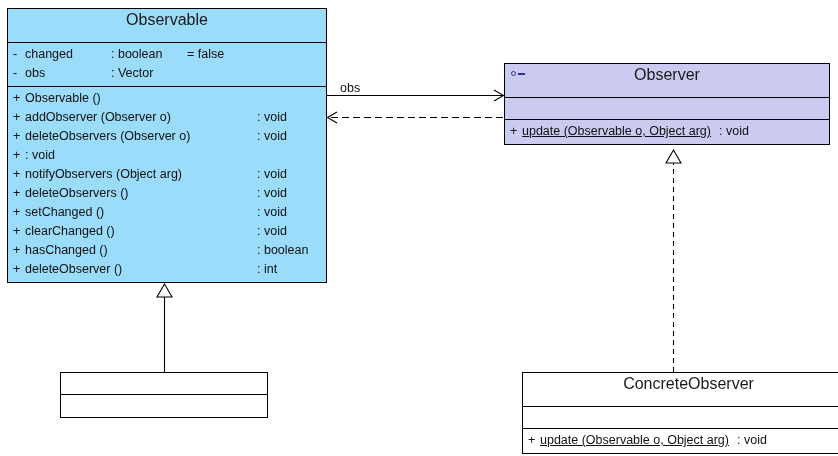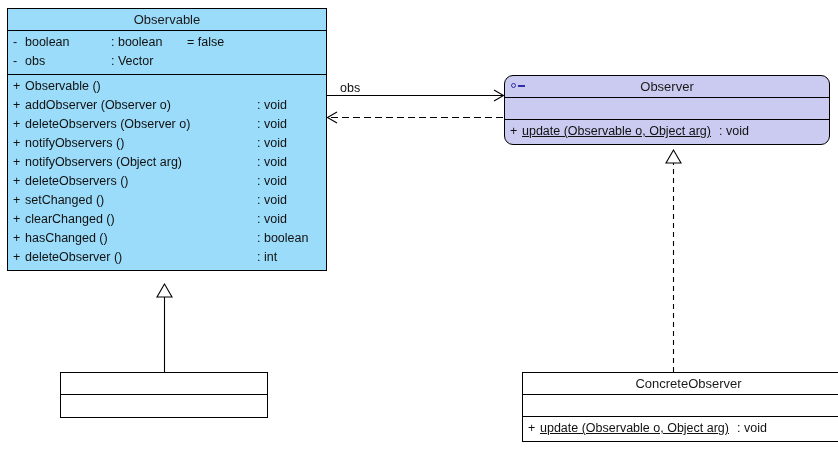--- a/index.html
+++ b/index.html
@@ -25,24 +25,24 @@
     border: 1px solid #000000;
     background: #ffffff;
   }
   .uml-class.filled-blue   { background: #9BDCFA; }
   .uml-class.filled-purple { background: #CBCBF2; }
 
   .class-title {
     position: relative;
     box-sizing: border-box;
     text-align: center;
-    font-size: 13px;
+    font-size: 16px;
     color: #1a1a1a;
     line-height: 21px;
-    height: 22px;
+    height: 34px;
     border-bottom: 1px solid #000000;
     white-space: nowrap;
   }
   .compartment {
     box-sizing: border-box;
     border-bottom: 1px solid #000000;
     padding: 2px 0 3px 0;
   }
   .compartment.last { border-bottom: none; }
   .compartment.empty-row {
@@ -119,21 +119,21 @@
 
 <div id="canvas">
 
   <div class="uml-class filled-blue" style="left:7px; top:8px; width:320px;">
 
     <div class="class-title">Observable</div>
 
     <div class="compartment">
       <div class="member attr-row">
         <span class="m-vis">-</span>
-        <span class="m-name">boolean</span>
+        <span class="m-name">changed</span>
         <span class="m-type">: boolean</span>
         <span class="m-deflt">= false</span>
       </div>
       <div class="member attr-row">
         <span class="m-vis">-</span>
         <span class="m-name">obs</span>
         <span class="m-type">: Vector</span>
         <span class="m-deflt"></span>
       </div>
     </div>
@@ -149,21 +149,20 @@
         <span class="m-name">addObserver (Observer o)</span>
         <span class="m-type">: void</span>
       </div>
       <div class="member op-row">
         <span class="m-vis">+</span>
         <span class="m-name">deleteObservers (Observer o)</span>
         <span class="m-type">: void</span>
       </div>
       <div class="member op-row">
         <span class="m-vis">+</span>
-        <span class="m-name">notifyObservers ()</span>
         <span class="m-type">: void</span>
       </div>
       <div class="member op-row">
         <span class="m-vis">+</span>
         <span class="m-name">notifyObservers (Object arg)</span>
         <span class="m-type">: void</span>
       </div>
       <div class="member op-row">
         <span class="m-vis">+</span>
         <span class="m-name">deleteObservers ()</span>
@@ -185,21 +184,21 @@
         <span class="m-type">: boolean</span>
       </div>
       <div class="member op-row">
         <span class="m-vis">+</span>
         <span class="m-name">deleteObserver ()</span>
         <span class="m-type">: int</span>
       </div>
     </div>
   </div>
 
-  <div class="uml-class filled-purple" style="left:504px; top:75px; width:326px;border-radius:9px;">
+  <div class="uml-class filled-purple" style="left:504px; top:63px; width:326px;">
 
     <div class="class-title">
       <span class="iface-marker">
         <span class="circ"></span>
           <span class="stem"></span>
       </span>
       <span>Observer</span>
     </div>
 
     <div class="compartment empty-row"></div>

